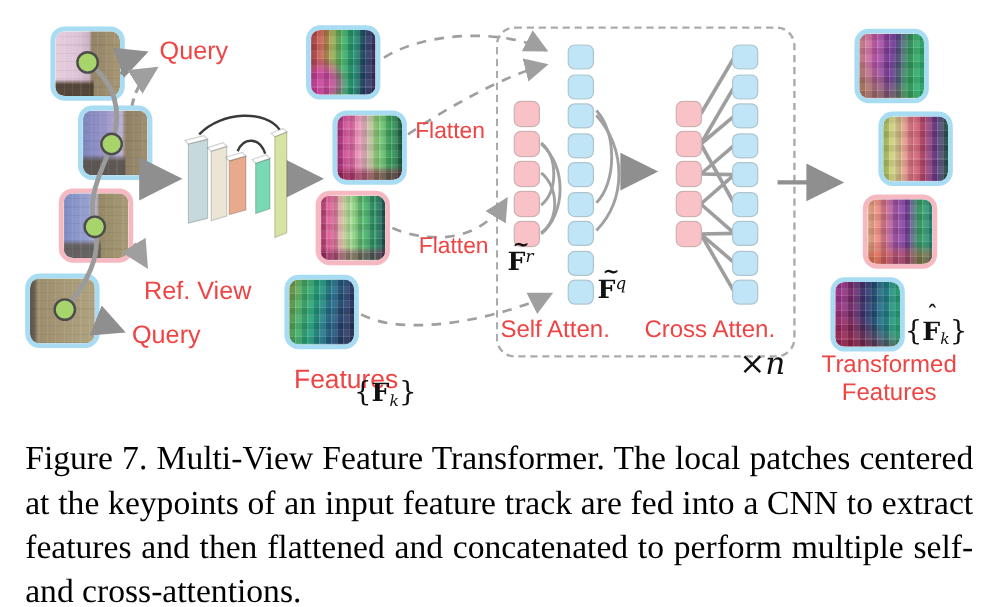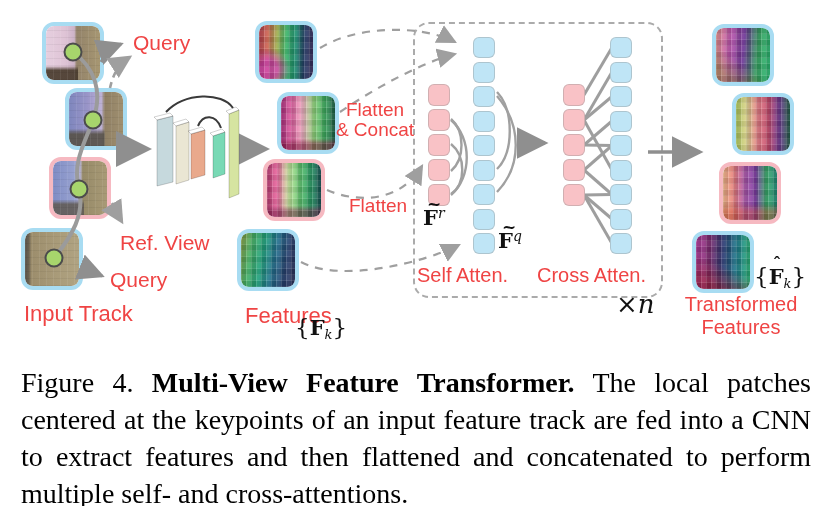--- a/index.html
+++ b/index.html
@@ -54,21 +54,21 @@
   .msub{font-style:italic;font-size:13px;vertical-align:-4px;}
   .msup{font-style:italic;font-size:14px;vertical-align:7px;}
   #sym-fk{left:295px;top:274px;margin-top:40px;} #sym-fr{left:423px;top:205px;}
   #sym-fq{left:498px;top:228px;} #sym-fkhat{left:754px;top:263px;}
   #sym-xn{left:616px;top:289px;font-size:26px;}
   #sym-xn .it{font-style:italic;}
   
   #caption{position:absolute;left:21px;top:364px;width:790px;z-index:4;
            font-family:"Liberation Serif",serif;font-size:28px;line-height:37px;color:#000;
            text-align:justify;}
-  #caption b{font-weight:bold;}
+  #caption b{font-weight:normal;}
 </style>
 </head>
 <body>
 
 <div id="stage">
 
   <div id="attn-box"></div>
 
   <div class="patch p1" style="border-color: rgb(168, 220, 242);">
       <div class="ppx" style="background: linear-gradient(rgba(60, 48, 40, 0) 74%, rgba(74, 60, 46, 0.92) 82%) 0px 0px / 60% 100% no-repeat, linear-gradient(90deg, rgb(230, 207, 223) 0%, rgb(223, 196, 214) 35%, rgb(205, 179, 200) 52%, rgb(147, 131, 106) 57%, rgb(167, 151, 114) 100%);"></div>
@@ -211,39 +211,37 @@
       <div class="sq blue"></div>
       <div class="sq blue"></div>
       <div class="sq blue"></div>
       <div class="sq blue"></div>
       <div class="sq blue"></div>
     </div>
 
   <div class="dlbl" id="lbl-query-top">Query</div>
   <div class="dlbl" id="lbl-ref-view">Ref. View</div>
   <div class="dlbl" id="lbl-query-bottom">Query</div>
-  <div class="dlbl" id="lbl-input-track">Input Track</div>
   <div class="dlbl" id="lbl-flatten-concat">
     <div>Flatten</div>
-    <div>&amp; Concat</div>
   </div>
   <div class="dlbl" id="lbl-flatten">Flatten</div>
   <div class="dlbl" id="lbl-features">Features</div>
   <div class="dlbl" id="lbl-cross">Cross Atten.</div>
   <div class="dlbl" id="lbl-self">Self Atten.</div>
   <div class="dlbl" id="lbl-transformed">
     <div>Transformed</div>
     <div>Features</div>
   </div>
 
   <span class="msym" id="sym-fk"><span class="brace">{</span><span class="fwrap"><span>F</span></span><span class="msub">k</span><span class="brace">}</span></span>
 
   <span class="msym" id="sym-fr"><span class="fwrap"><span class="acc">~</span><span>F</span></span><span class="msup">r</span></span>
 
   <span class="msym" id="sym-fq"><span class="fwrap"><span class="acc">~</span><span>F</span></span><span class="msup">q</span></span>
 
   <span class="msym" id="sym-xn"><span>×</span><span class="it">n</span></span>
 
   <span class="msym" id="sym-fkhat"><span class="brace">{</span><span class="fwrap"><span class="acc">ˆ</span><span>F</span></span><span class="msub">k</span><span class="brace">}</span></span>
 
-  <div id="caption"><span>Figure 4.</span> <b>Multi-View Feature Transformer.</b> <span>The local patches centered at the keypoints of an input feature track are fed into a CNN to extract features and then flattened and concatenated to perform multiple self- and cross-attentions.</span></div>
+  <div id="caption"><span>Figure 7.</span> <b>Multi-View Feature Transformer.</b> <span>The local patches centered at the keypoints of an input feature track are fed into a CNN to extract features and then flattened and concatenated to perform multiple self- and cross-attentions.</span></div>
 
 </div>
 
 </body></html>

